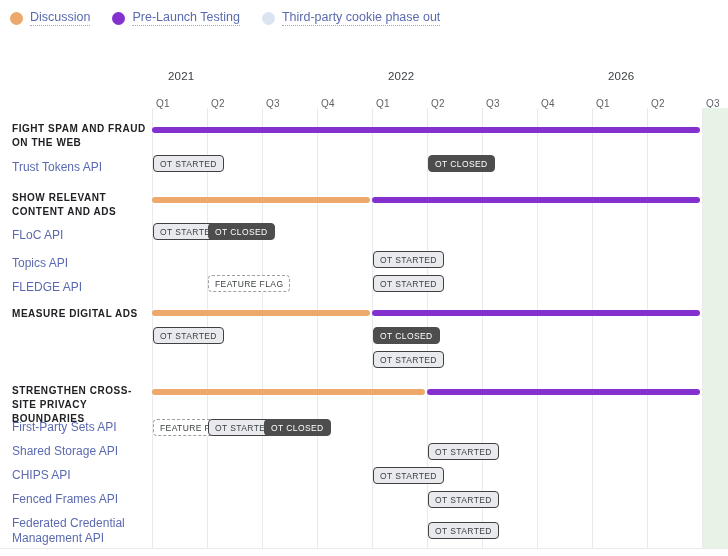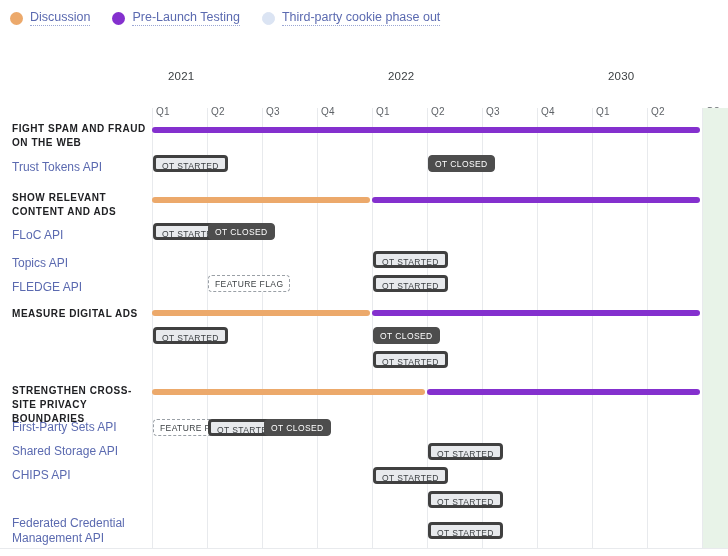--- a/index.html
+++ b/index.html
@@ -45,21 +45,21 @@
     position: absolute; top: 0;
     font-size: 11.5px; color: #3c4043;
     letter-spacing: .2px;
     margin-left: 12px;
   }
   .quarters {
     position: absolute; left: 152px; top: 90px;
     height: 18px; width: 576px;
   }
   .q-label {
-    position: absolute; top: 16px;
+    position: absolute; top: 8px;
     font-size: 10px; color: #5f6368;
     letter-spacing: .2px;
   }
 
   
   .plot {
     position: absolute; left: 152px; top: 108px;
     width: 576px; height: 440px;
     overflow: hidden;
   }
@@ -110,21 +110,21 @@
     padding: 0 6px;
     border-radius: 4px;
     font-size: 8.5px;
     letter-spacing: .4px;
     white-space: nowrap;
     cursor: pointer;
   }
   .badge.started {
     background: #e8eaed;
     color: #3c4043;
-    border: 3px solid #404040;
+    border: 1px solid #404040;
   }
   .badge.closed {
     background: #4d4d4d;
     color: #ffffff;
     border: 1px solid #4d4d4d;
   }
   .badge.flag {
     background: #ffffff;
     color: #3c4043;
     border: 1px dashed #9aa0a6;
@@ -152,21 +152,21 @@
       </div>
       <div class="legend-item">
         <span class="legend-dot" style="background: rgb(219, 228, 243); border: 1px solid rgb(219, 228, 243);"></span>
         <span class="legend-label">Third-party cookie phase out</span>
       </div>
     </div>
 
   <div class="years" id="years">
       <div class="year-label" style="left: 4px;">2021</div>
       <div class="year-label" style="left: 224px;">2022</div>
-      <div class="year-label" style="left: 444px;">2030</div>
+      <div class="year-label" style="left: 444px;">2026</div>
     </div>
   <div class="quarters" id="quarters">
       <div class="q-label" style="left: 4px;">Q1</div>
       <div class="q-label" style="left: 59px;">Q2</div>
       <div class="q-label" style="left: 114px;">Q3</div>
       <div class="q-label" style="left: 169px;">Q4</div>
       <div class="q-label" style="left: 224px;">Q1</div>
       <div class="q-label" style="left: 279px;">Q2</div>
       <div class="q-label" style="left: 334px;">Q3</div>
       <div class="q-label" style="left: 389px;">Q4</div>
@@ -180,20 +180,21 @@
       <div class="api-label" style="top: 52px;">Trust Tokens API</div>
       <div class="group-label" style="top: 83px;">SHOW RELEVANT CONTENT AND ADS</div>
       <div class="api-label" style="top: 120px;">FLoC API</div>
       <div class="api-label" style="top: 148px;">Topics API</div>
       <div class="api-label" style="top: 172px;">FLEDGE API</div>
       <div class="group-label" style="top: 199px;">MEASURE DIGITAL ADS</div>
       <div class="group-label" style="top: 276px;">STRENGTHEN CROSS-SITE PRIVACY BOUNDARIES</div>
       <div class="api-label" style="top: 312px;">First-Party Sets API</div>
       <div class="api-label" style="top: 336px;">Shared Storage API</div>
       <div class="api-label" style="top: 360px;">CHIPS API</div>
+      <div class="api-label" style="top: 384px;">Fenced Frames API</div>
       <div class="api-label" style="top: 408px;">Federated Credential Management API</div>
     </div>
 
   <div class="plot" id="plot">
       <div class="green-zone" style="left: 550px; width: 26px; background: rgb(232, 243, 232); border-left-color: rgb(124, 184, 124);"></div>
       <div class="gridline" style="left: 0px;"></div>
       <div class="gridline" style="left: 55px;"></div>
       <div class="gridline" style="left: 110px;"></div>
       <div class="gridline" style="left: 165px;"></div>
       <div class="gridline" style="left: 220px;"></div>

